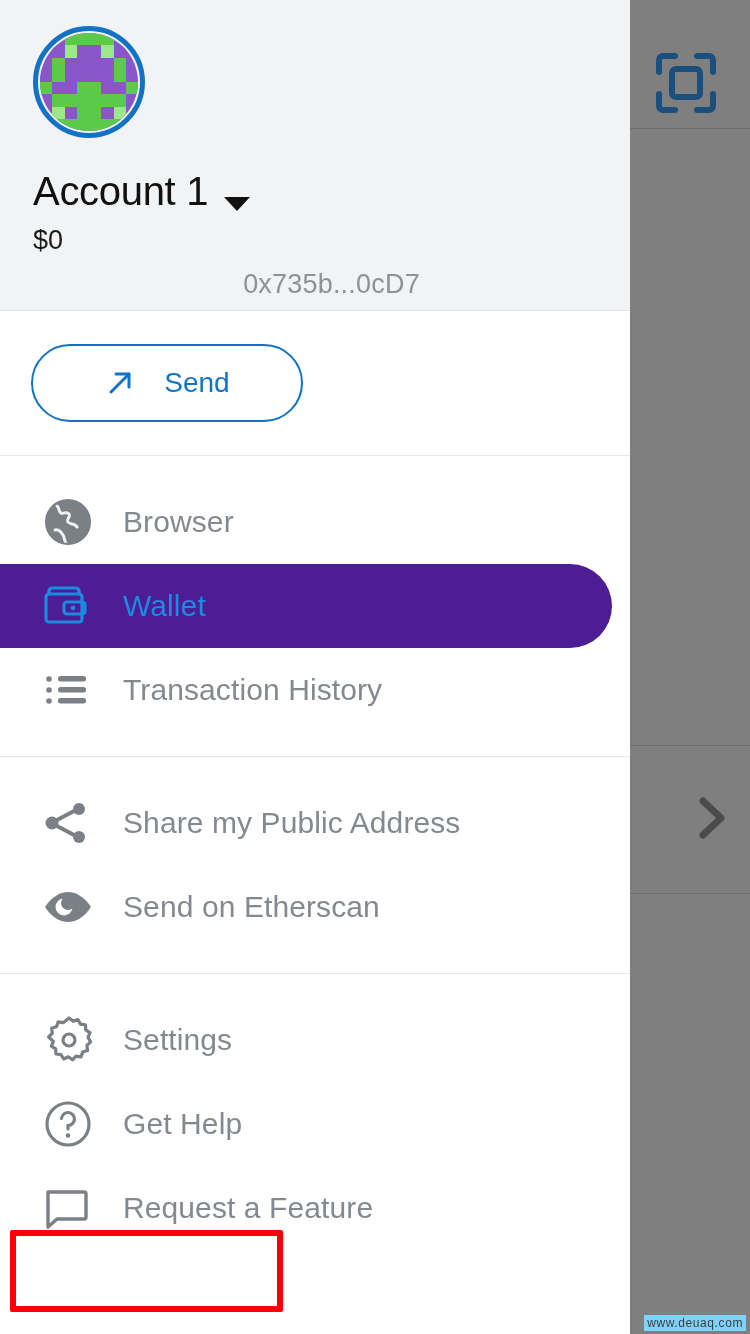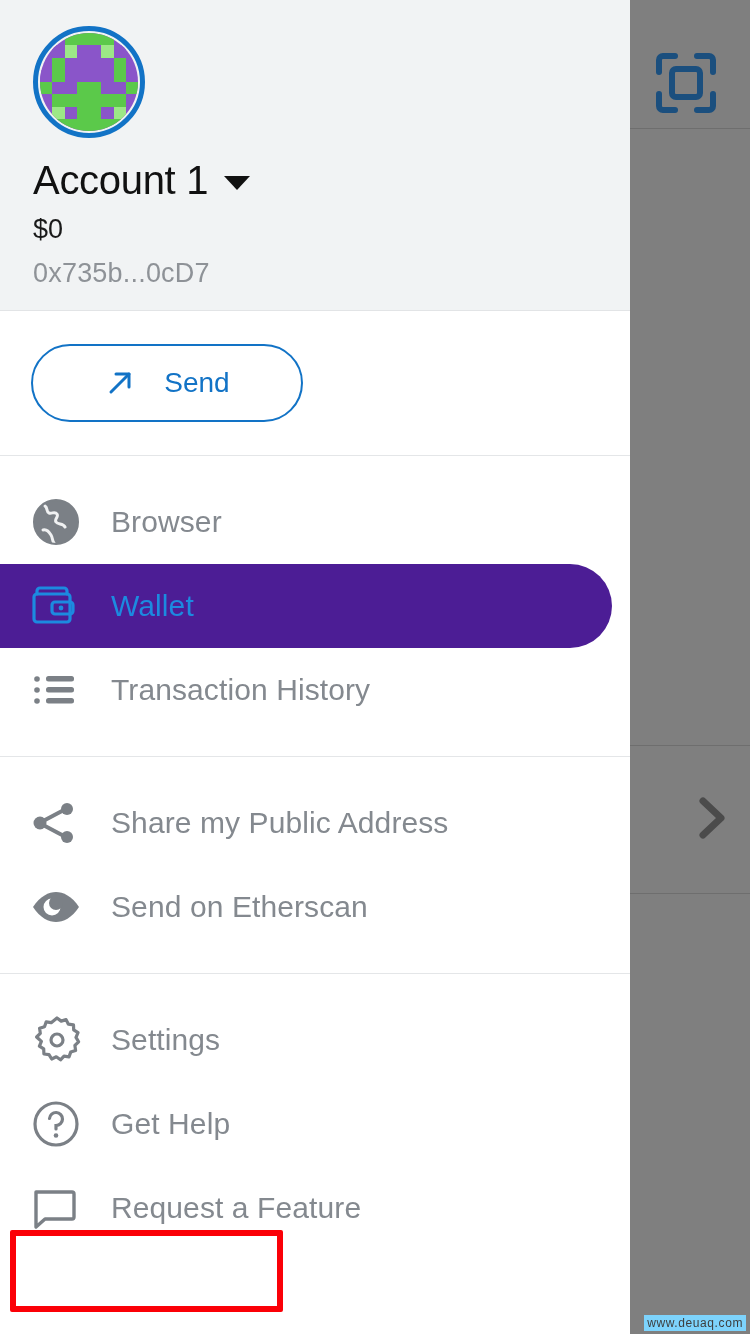--- a/index.html
+++ b/index.html
@@ -95,22 +95,22 @@
     position: absolute;
     left: 7px; top: 7px;
     width: 98px; height: 98px;
     border-radius: 50%;
     overflow: hidden;
   }
   #avatar svg { display: block; }
 
   #account-name-row {
     display: flex;
-    align-items: center;
-    margin-top: 22px;
+    align-items: flex-end;
+    margin-top: 33px;
   }
   #account-name {
     font-size: 40px;
     font-weight: 400;
     color: #111111;
     letter-spacing: -0.3px;
     line-height: 1;
   }
   #account-caret {
     margin-left: 16px;
@@ -125,20 +125,21 @@
     font-size: 27px;
     color: #1a1a1a;
     line-height: 1;
   }
   #account-address {
     margin-top: 17px;
     font-size: 27px;
     color: #8e9297;
     line-height: 1;
     letter-spacing: 0.2px;
+    text-align: center;
   }
 
   
   #actions {
     height: 145px;
     border-bottom: 1px solid #e4e6e8;
     display: flex;
     align-items: center;
     padding-left: 31px;
     gap: 22px;
@@ -165,21 +166,21 @@
   .menu-group {
     border-bottom: 1px solid #e4e6e8;
     padding: 24px 0 24px 0;
   }
   .menu-group.last { border-bottom: none; }
 
   .menu-item {
     height: 84px;
     display: flex;
     align-items: center;
-    padding-left: 31px;
+    padding-left: 43px;
     cursor: pointer;
     position: relative;
   }
   .menu-item .mi-icon {
     width: 54px;
     flex: 0 0 54px;
     display: flex;
     align-items: center;
     justify-content: flex-start;
   }

